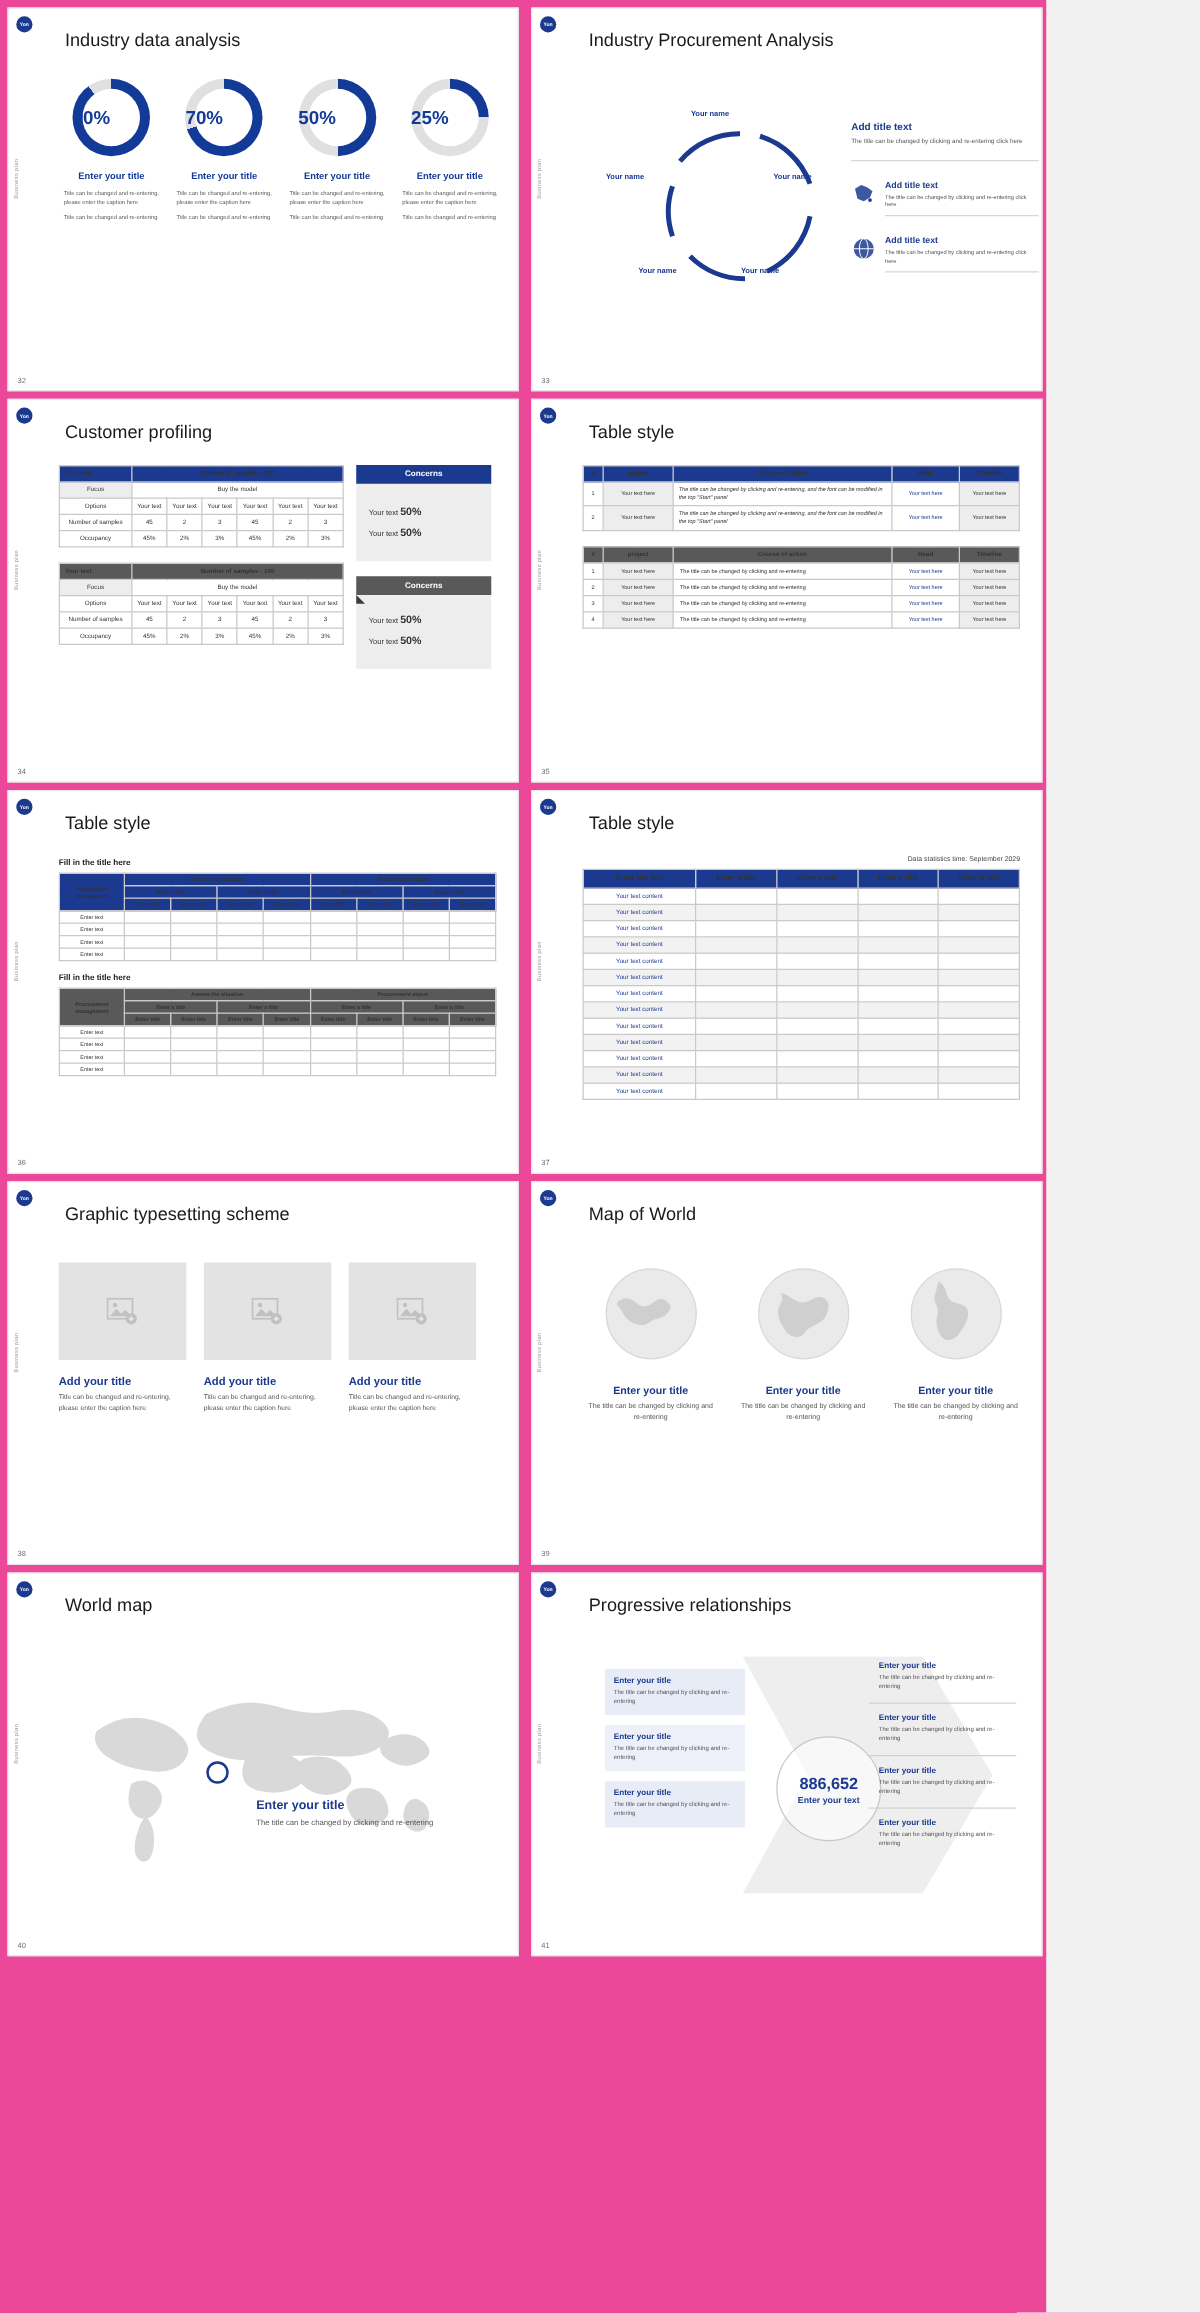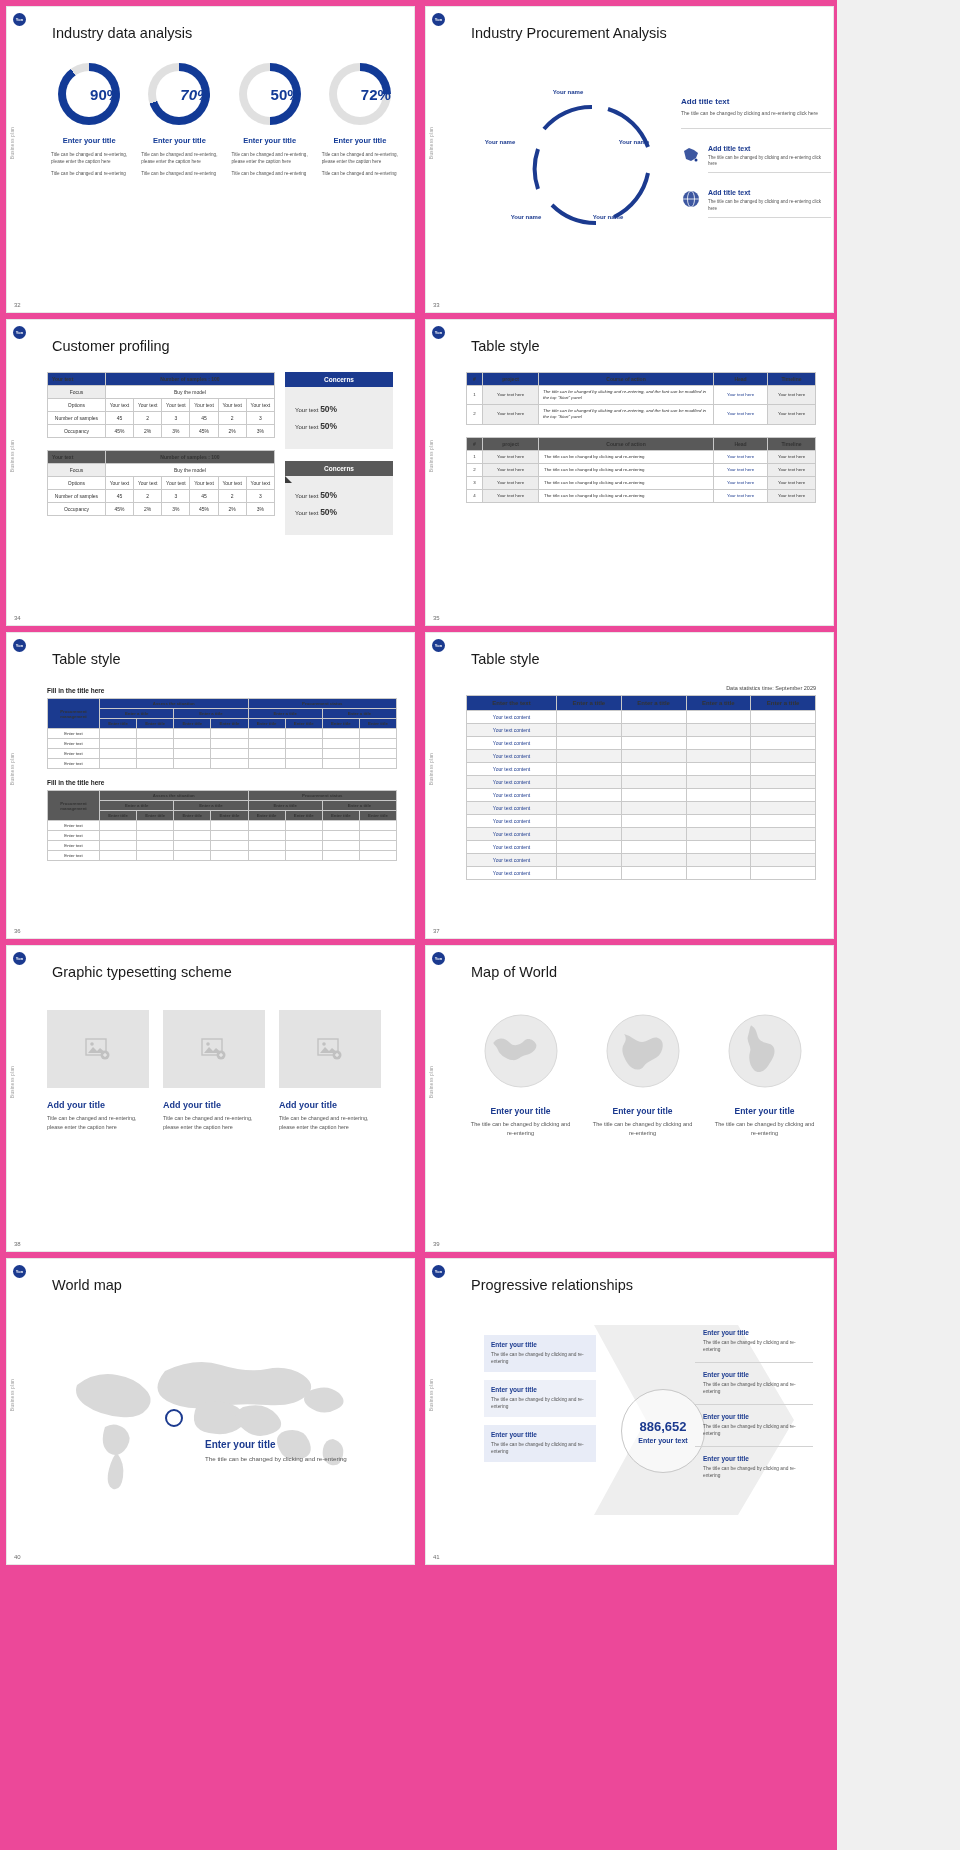--- a/index.html
+++ b/index.html
@@ -50,21 +50,21 @@
     font-size: 14.5px; color: #1a1a1a; font-weight: 400;
   }
   .body { position: absolute; left: 40px; top: 52px; right: 14px; bottom: 14px; }
 
   
   .donuts { display: flex; gap: 10px; padding-left: 2px; }
   .donut-col { width: 84px; text-align: center; }
   .donut {
     width: 62px; height: 62px; border-radius: 50%;
     margin: 4px auto 0;
-    display: flex; align-items: center; justify-content: flex-end;
+    display: flex; align-items: center; justify-content: flex-start;
     position: relative;
   }
   .donut::after {
     content: ""; position: absolute; inset: 8px;
     background: #fff; border-radius: 50%;
   }
   .donut span {
     position: relative; z-index: 2;
     font-size: 15px; font-weight: bold; color: #123a96;
   }
@@ -197,40 +197,40 @@
         <div class="donut-col">
           <div class="donut" style="background: conic-gradient(#123a96 0% 90%, #e0e0e0 90% 100%);">
             <span>90%</span>
           </div>
           <div class="dn-title">Enter your title</div>
           <div class="dn-p">Title can be changed and re-entering, please enter the caption here</div>
           <div class="dn-p second">Title can be changed and re-entering</div>
         </div>
 
         <div class="donut-col">
-          <div class="donut" style="background: conic-gradient(#123a96 0% 70%, #e0e0e0 70% 100%); font-style: italic;">
+          <div class="donut" style="background: conic-gradient(#123a96 0% 70%, #e0e0e0 70% 100%);">
             <span>70%</span>
           </div>
           <div class="dn-title">Enter your title</div>
           <div class="dn-p">Title can be changed and re-entering, please enter the caption here</div>
           <div class="dn-p second">Title can be changed and re-entering</div>
         </div>
 
         <div class="donut-col">
           <div class="donut" style="background: conic-gradient(#123a96 0% 50%, #e0e0e0 50% 100%);">
             <span>50%</span>
           </div>
           <div class="dn-title">Enter your title</div>
           <div class="dn-p">Title can be changed and re-entering, please enter the caption here</div>
           <div class="dn-p second">Title can be changed and re-entering</div>
         </div>
 
         <div class="donut-col">
           <div class="donut" style="background: conic-gradient(#123a96 0% 25%, #e0e0e0 25% 100%);">
-            <span>72%</span>
+            <span>25%</span>
           </div>
           <div class="dn-title">Enter your title</div>
           <div class="dn-p">Title can be changed and re-entering, please enter the caption here</div>
           <div class="dn-p second">Title can be changed and re-entering</div>
         </div>
 
       </div>
     </div>
   </div>
 

